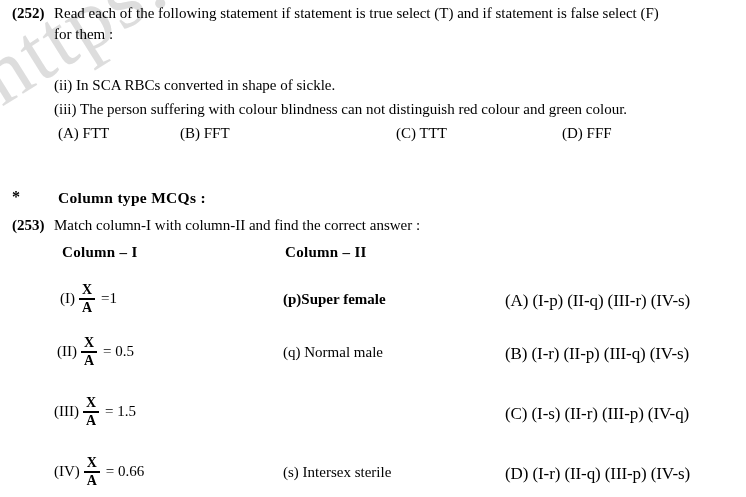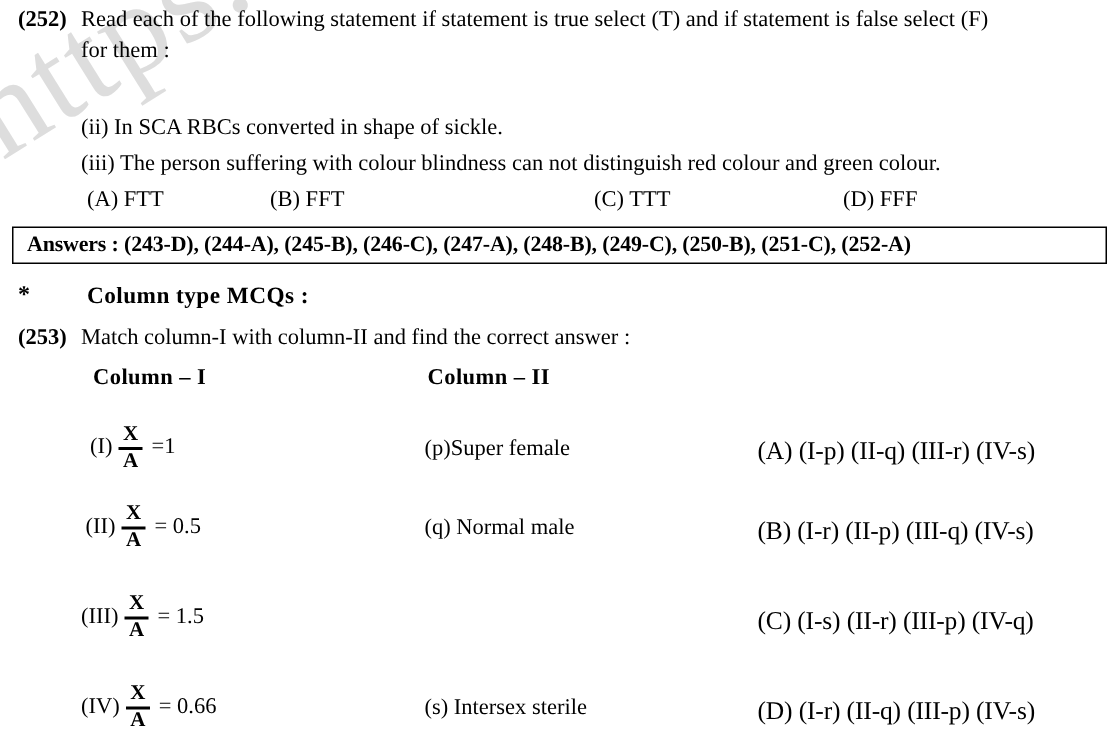--- a/index.html
+++ b/index.html
@@ -174,23 +174,20 @@
 
   <div class="abs stmt" style="left:54px; top:76px;">(ii) In SCA RBCs converted in shape of sickle.</div>
 
   <div class="abs stmt" style="left:54px; top:100px;">(iii) The person suffering with colour blindness can not distinguish red colour and green colour.</div>
 
   <div class="abs opt" style="left:58px; top:124px;">(A) FTT</div>
   <div class="abs opt" style="left:180px; top:124px;">(B) FFT</div>
   <div class="abs opt" style="left:396px; top:124px;">(C) TTT</div>
   <div class="abs opt" style="left:562px; top:124px;">(D) FFF</div>
 
-  <div id="answers-box">
-    <span id="answers-text">Answers : (243-D), (244-A), (245-B), (246-C), (247-A), (248-B), (249-C), (250-B), (251-C), (252-A)</span>
-  </div>
 
   <div class="abs star" style="left:12px; top:188px;">*</div>
   <div class="abs sec-title" style="left:58px; top:189px;">Column type MCQs :</div>
 
   <div class="abs qnum" style="left:12px; top:216px;">(253)</div>
   <div class="abs qtext" style="left:54px; top:216px;">Match column-I with column-II and find the correct answer :</div>
 
   <div class="abs colhead" style="left:62px; top:244px;">Column – I</div>
   <div class="abs colhead" style="left:285px; top:244px;">Column – II</div>
 
@@ -198,21 +195,21 @@
     <span class="frac-expr">
       <span class="rowlabel">(I)</span>
       <span class="frac">
         <span class="num">X</span>
         <span class="bar"></span>
         <span class="den">A</span>
       </span>
       <span class="frac-rhs">=1</span>
     </span>
   </div>
-  <div class="abs mid-item" style="left:283px; top:291px;">(p)Super female</div>
+  <div class="abs mid-item" style="left:283px; top:291px;font-weight:bold;">(p)Super female</div>
   <div class="abs ans-item" style="left:505px; top:291px;">(A) (I-p) (II-q) (III-r) (IV-s)</div>
 
   <div class="abs" style="left:57px; top:336px;">
     <span class="frac-expr">
       <span class="rowlabel">(II)</span>
       <span class="frac">
         <span class="num">X</span>
         <span class="bar"></span>
         <span class="den">A</span>
       </span>

